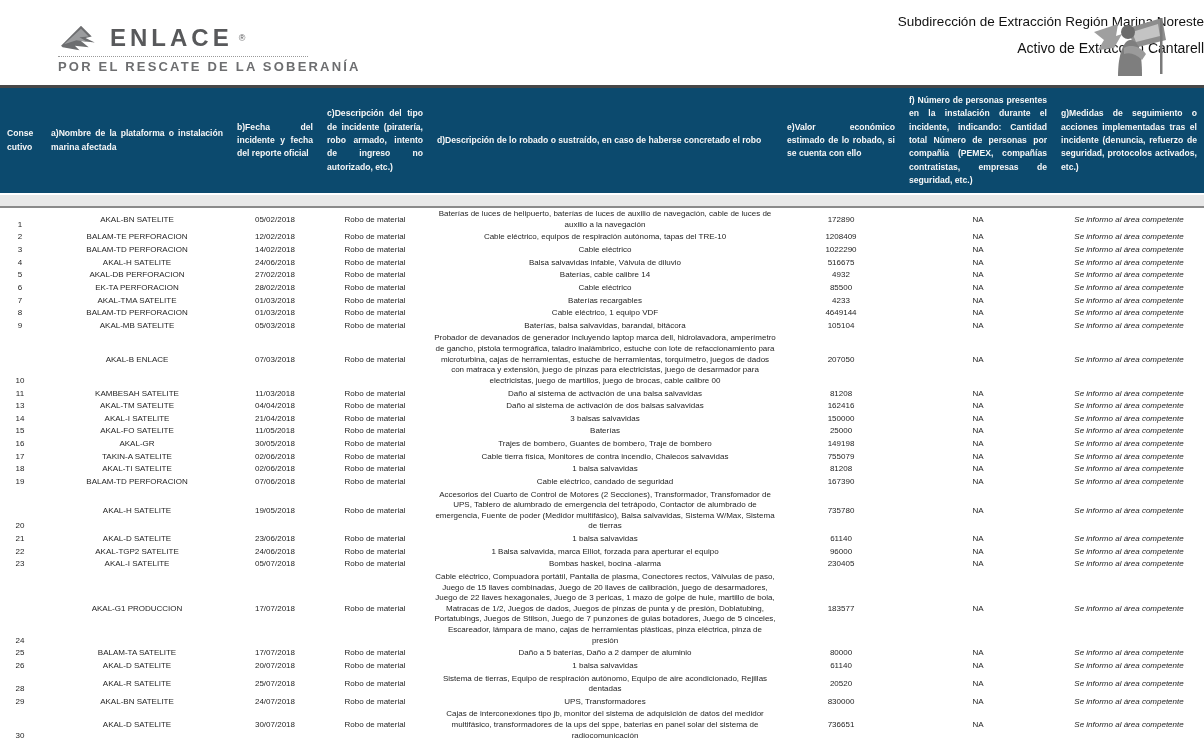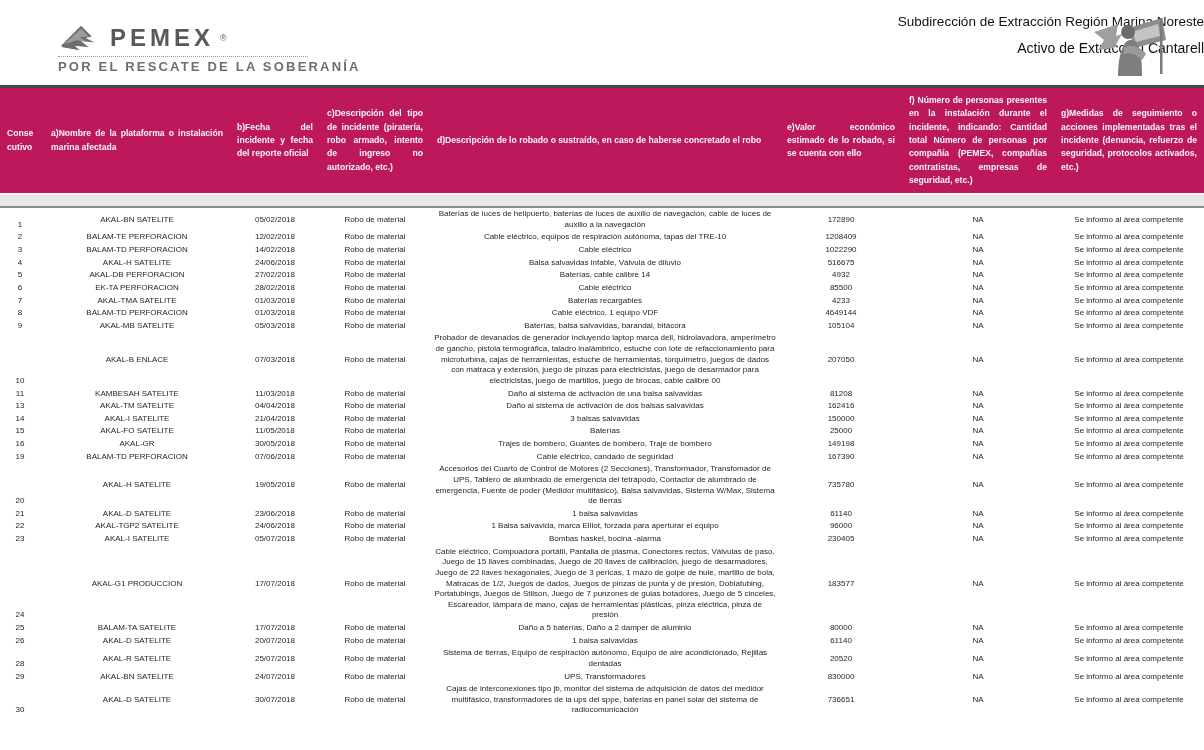--- a/index.html
+++ b/index.html
@@ -19,51 +19,51 @@
   .title2{font-size:14px;color:#111;margin-top:11px;}
   .flag-art{position:absolute;right:28px;top:14px;width:92px;height:64px;}
 
   
   table{width:1204px;border-collapse:collapse;table-layout:fixed;}
   col.w-consec{width:44px;} col.w-name{width:186px;} col.w-date{width:90px;}
   col.w-type{width:110px;} col.w-desc{width:350px;} col.w-value{width:122px;}
   col.w-persons{width:152px;} col.w-action{width:150px;}
 
   thead th{
-    background:#be185d;color:#f7f7f7;font-size:8.6px;font-weight:bold;
+    background:#0c4a6e;color:#f7f7f7;font-size:8.6px;font-weight:bold;
     padding:6px 7px;vertical-align:middle;line-height:1.55;
     text-align:justify;text-align-last:left;overflow-wrap:anywhere;
     border-top:3px solid #474747;
   }
   thead th.c-desc{text-align:left;}
   tr.spacer td{background:#e8e8e8;height:11px;border-top:2px solid #ffffff;border-bottom:2px solid #8a8a8a;padding:0;}
 
   tbody td{font-size:8px;line-height:1.33;padding:1px 4px;vertical-align:middle;color:#1f1f1f;}
   td.c-consec{text-align:center;vertical-align:bottom;padding-left:0;}
   td.c-name{text-align:center;}
   td.c-date{text-align:center;}
   td.c-type{text-align:center;}
   td.c-desc{text-align:center;}
   td.c-value{text-align:center;}
   td.c-persons{text-align:center;}
-  td.c-action{text-align:center;}
+  td.c-action{text-align:center;font-style:italic;}
 </style>
 </head>
 <body>
 
 <div class="page">
 
   <div class="top">
     <div class="logo">
       <div class="logo-row">
         <svg class="eagle" viewBox="0 0 60 40">
           <path d="M4 30 L30 4 L44 18 L36 20 L48 26 L30 24 L40 32 L22 30 L28 36 L6 32 Z" fill="#6d6e70"></path>
           <path d="M8 28 L30 8 L40 18 L28 19 L38 25 L24 23 Z" fill="#9b9c9e"></path>
         </svg>
-        <span class="brand">PEMEX</span>
+        <span class="brand">ENLACE</span>
         <span class="reg">®</span>
       </div>
       <div class="tagline">POR EL RESCATE DE LA SOBERANÍA</div>
     </div>
 
     <div class="titles">
       <div class="title1">Subdirección de Extracción Región Marina Noreste</div>
       <div class="title2">Activo de Extracción Cantarell</div>
     </div>
 
@@ -249,20 +249,40 @@
           <td class="c-consec">16</td>
           <td class="c-name">AKAL-GR</td>
           <td class="c-date">30/05/2018</td>
           <td class="c-type">Robo de material</td>
           <td class="c-desc">Trajes de bombero, Guantes de bombero, Traje de bombero</td>
           <td class="c-value">149198</td>
           <td class="c-persons">NA</td>
           <td class="c-action">Se informo al área competente</td>
         </tr>
         <tr>
+          <td class="c-consec">17</td>
+          <td class="c-name">TAKIN-A SATELITE</td>
+          <td class="c-date">02/06/2018</td>
+          <td class="c-type">Robo de material</td>
+          <td class="c-desc">Cable tierra física, Monitores de contra incendio, Chalecos salvavidas</td>
+          <td class="c-value">755079</td>
+          <td class="c-persons">NA</td>
+          <td class="c-action">Se informo al área competente</td>
+        </tr>
+        <tr>
+          <td class="c-consec">18</td>
+          <td class="c-name">AKAL-TI SATELITE</td>
+          <td class="c-date">02/06/2018</td>
+          <td class="c-type">Robo de material</td>
+          <td class="c-desc">1 balsa salvavidas</td>
+          <td class="c-value">81208</td>
+          <td class="c-persons">NA</td>
+          <td class="c-action">Se informo al área competente</td>
+        </tr>
+        <tr>
           <td class="c-consec">19</td>
           <td class="c-name">BALAM-TD PERFORACION</td>
           <td class="c-date">07/06/2018</td>
           <td class="c-type">Robo de material</td>
           <td class="c-desc">Cable eléctrico, candado de seguridad</td>
           <td class="c-value">167390</td>
           <td class="c-persons">NA</td>
           <td class="c-action">Se informo al área competente</td>
         </tr>
         <tr>

